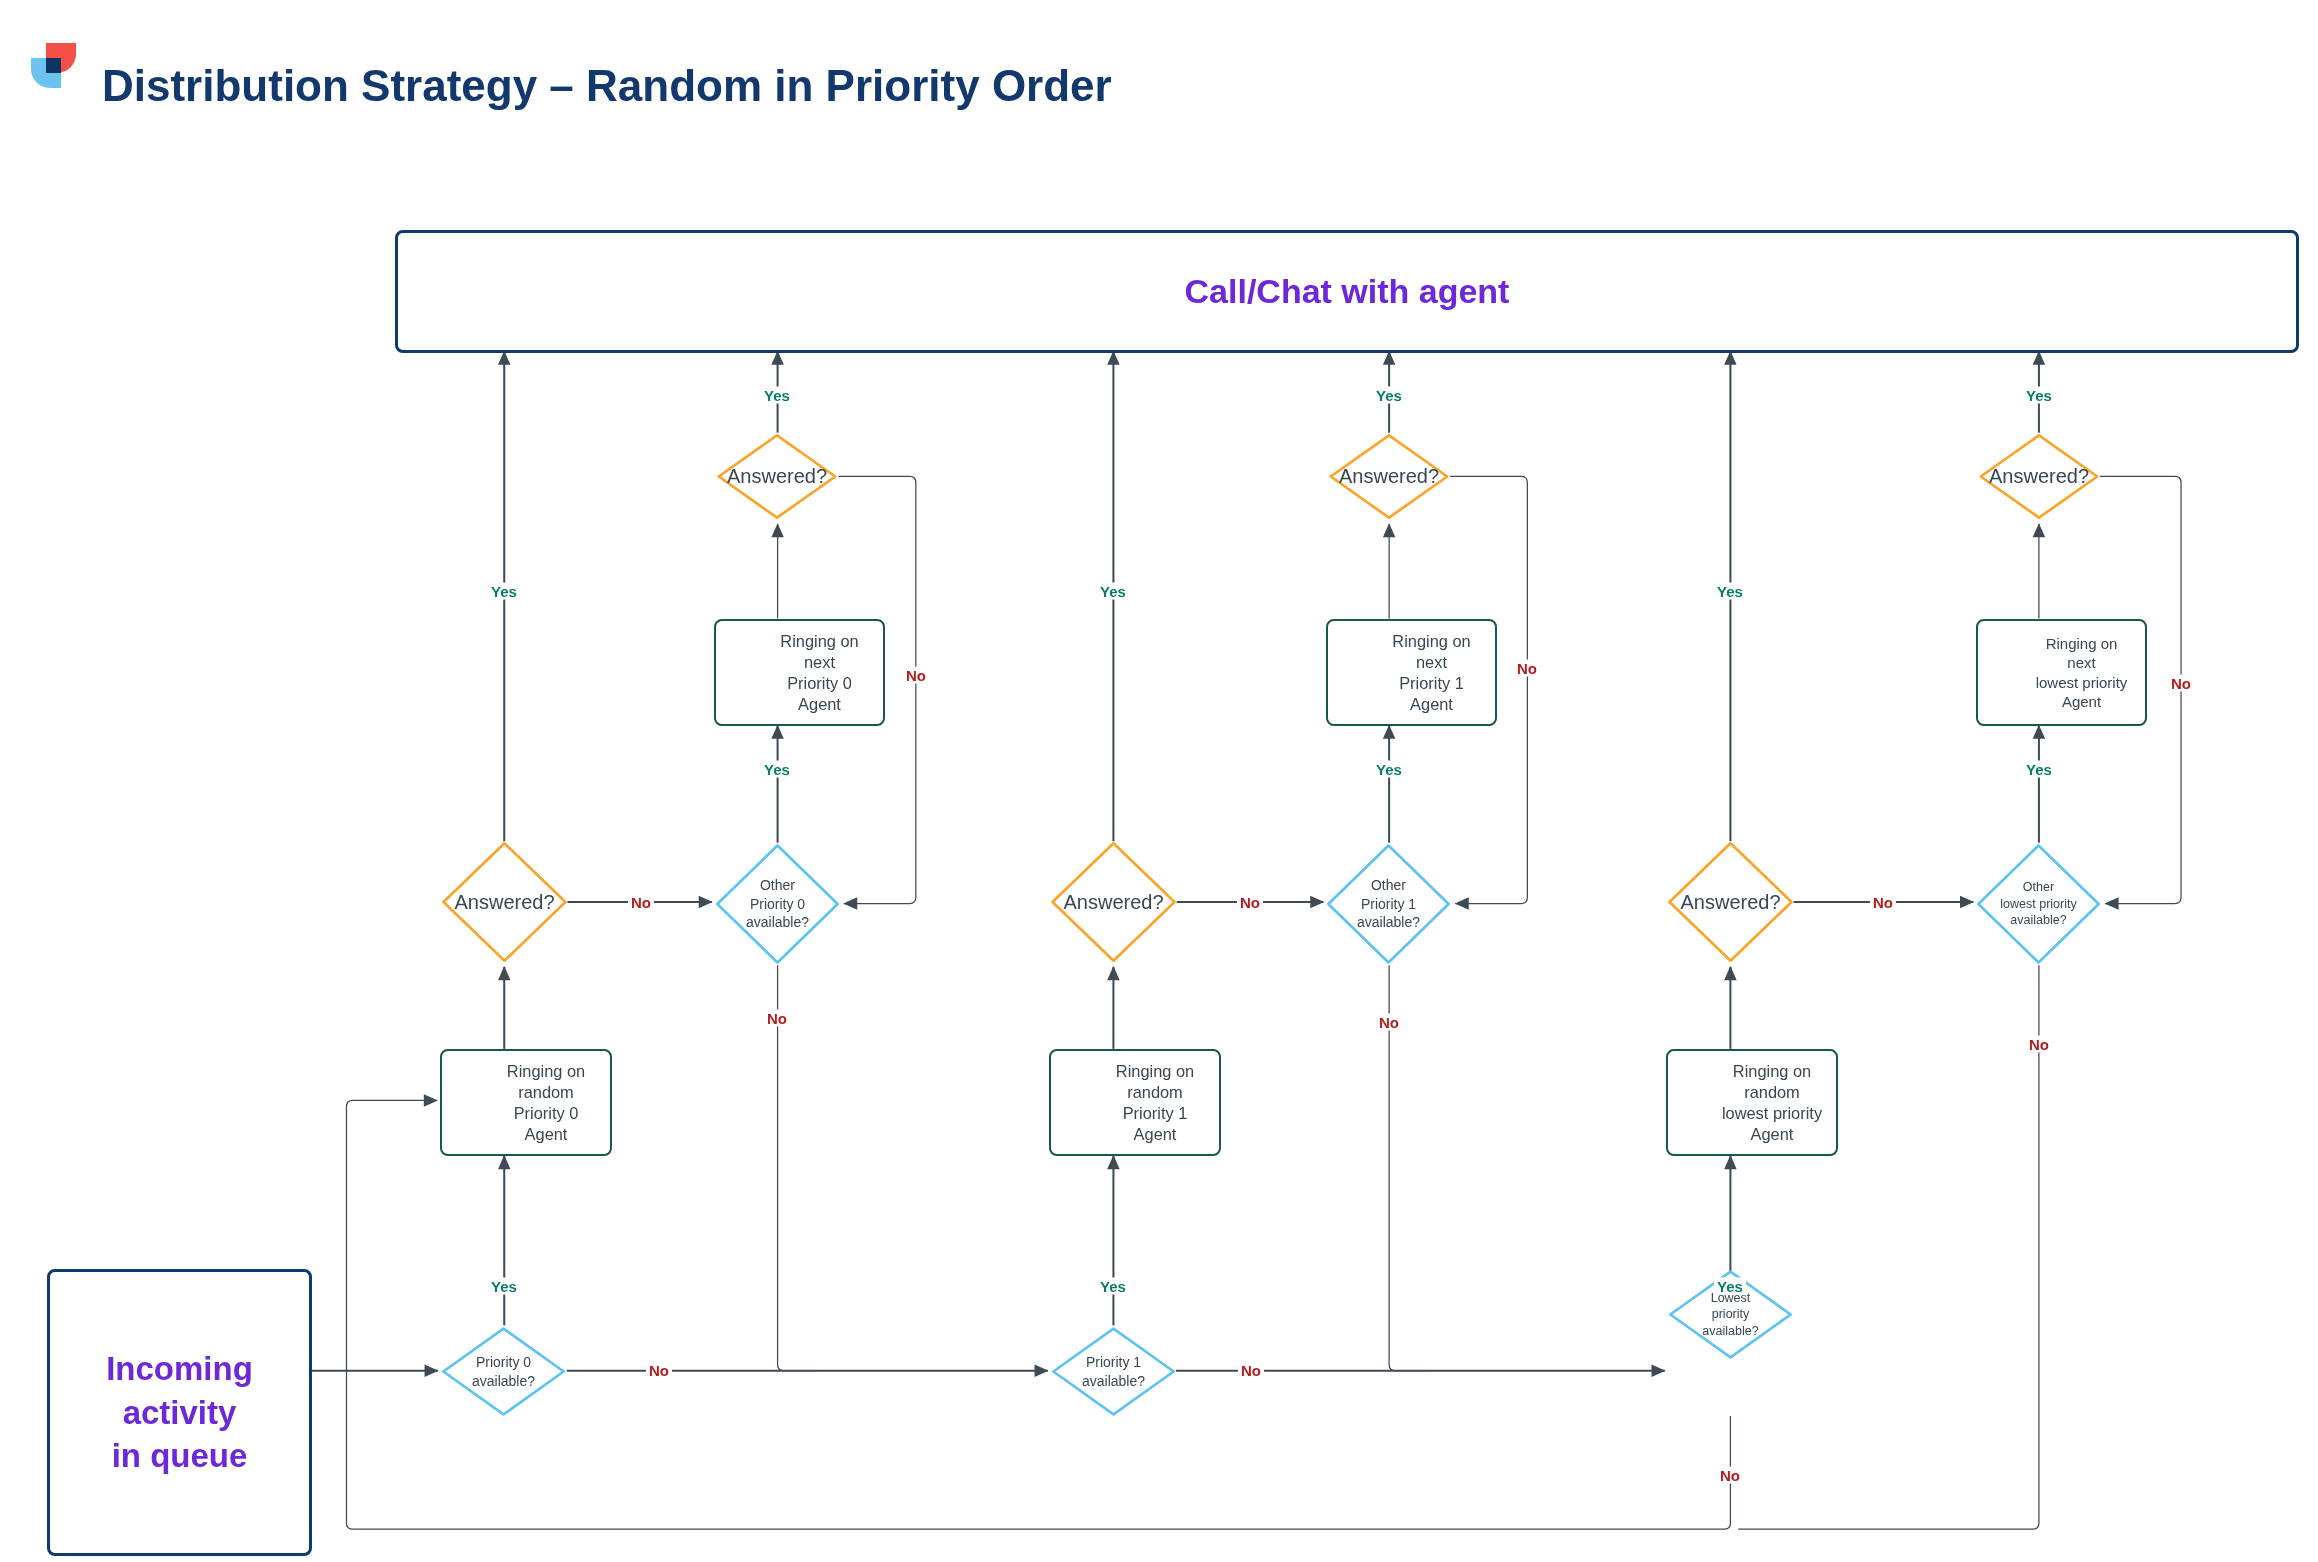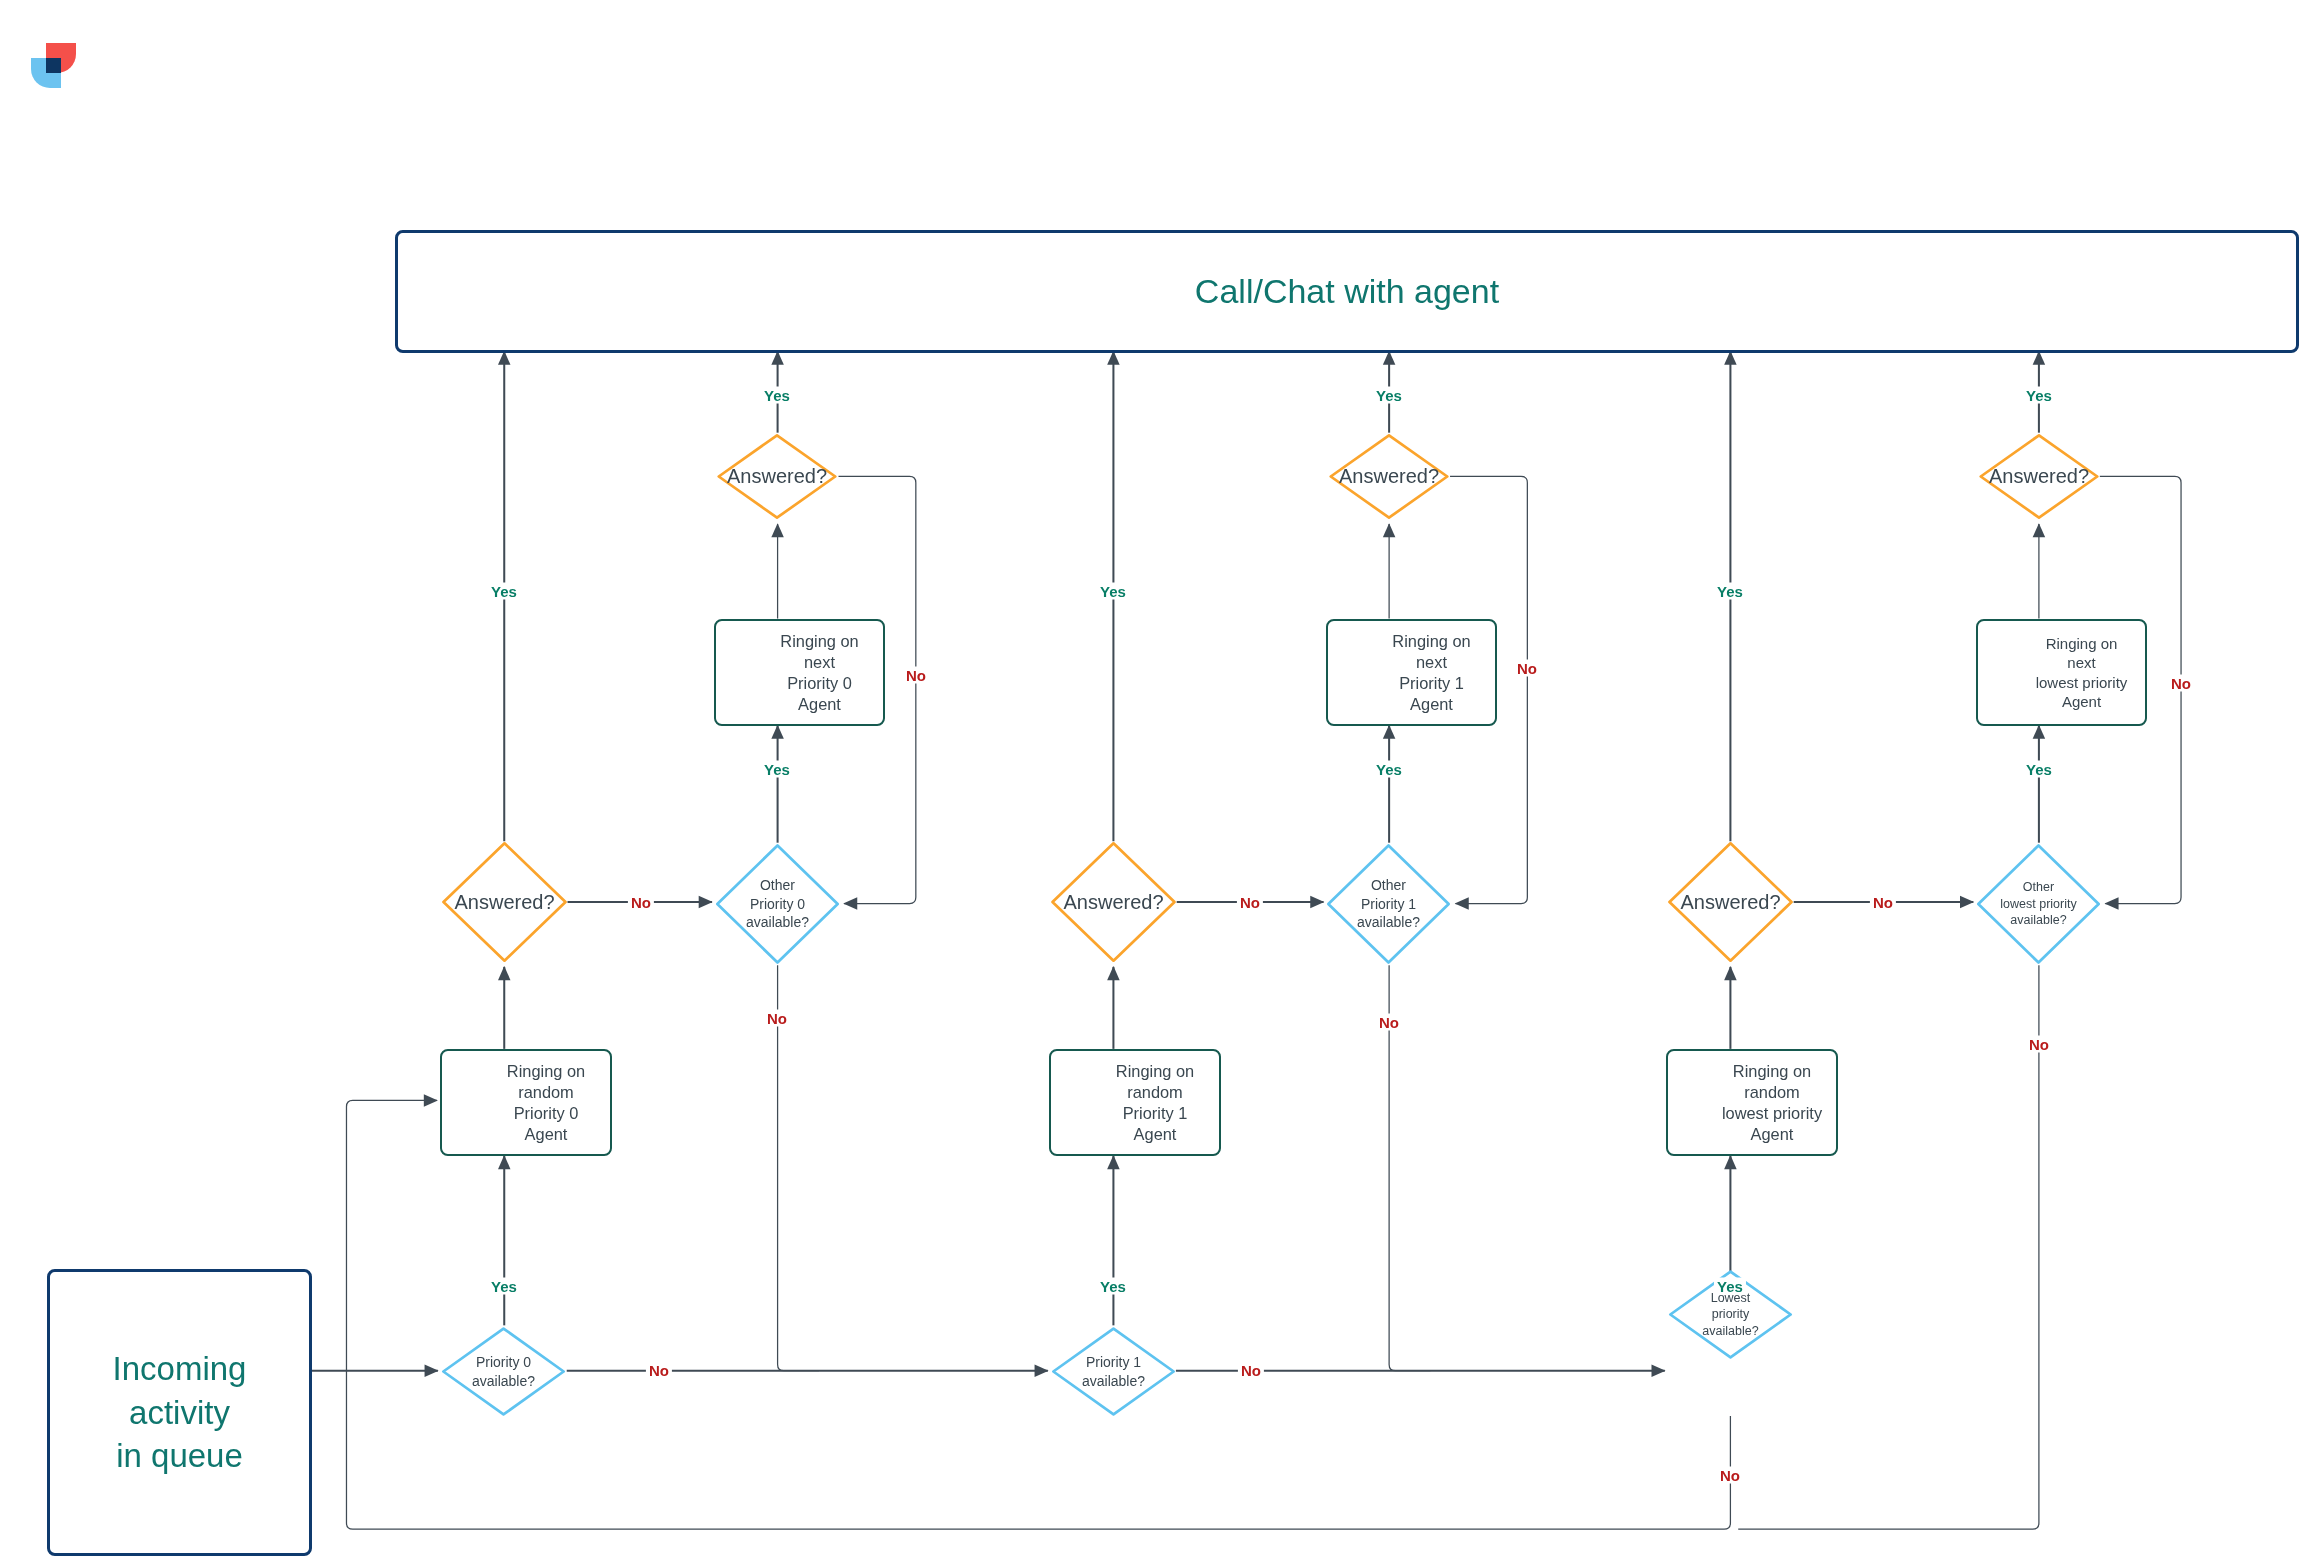--- a/index.html
+++ b/index.html
@@ -8,21 +8,21 @@
   svg.edges{position:absolute;left:0;top:0;z-index:1;}
   .edge{stroke:#3F4A54;fill:none;}
   .e{stroke-width:2.6px;}
   .t{stroke-width:1.6px;}
   .node{position:absolute;z-index:2;display:flex;align-items:center;justify-content:center;
         text-align:center;color:#3A4750;background:transparent;}
   .node .shape{position:absolute;inset:0;z-index:0;}
   .node .lbl{position:relative;z-index:1;white-space:pre-line;}
   .rect-node{background:#fff;border-radius:7.8px;}
   .teal-rect{border:2.7px solid #16594F;font-size:16.4px;line-height:1.28;padding-left:40px;}
-  .navy-rect{border:3.9px solid #0F3A6D;color:#0f766e;}
+  .navy-rect{border:3.9px solid #0F3A6D;color:#6d28d9;font-weight:bold;}
   .top-rect{font-size:34px;}
   .start-rect{font-size:33px;line-height:1.32;}
   .dia-lbl-lg{font-size:20px;}
   .dia-lbl-sm{font-size:14px;line-height:1.32;}
   .edge-label{position:absolute;z-index:3;transform:translate(-50%,-50%);
               background:#ffffff;padding:0 3.1px;font-weight:bold;font-size:15px;}
   .yes{color:#087E66;}
   .no{color:#b91c1c;}
   .title{position:absolute;left:102px;top:61px;font-size:44px;font-weight:bold;color:#12386D;z-index:3;}
   .logo{position:absolute;left:31px;top:43px;width:55px;height:55px;z-index:3;}
@@ -76,20 +76,21 @@
     <path class="edge t" d="M2688 610 L2784 610 Q2792 610 2792 618 L2792 1149 Q2792 1157 2784 1157 L2695 1157" marker-end="url(#arr)"></path>
     <path class="edge t" d="M2610 1236 L2610 1950 Q2610 1958 2602 1958 L2225 1958"></path>
     <path class="edge t" d="M2215 1813 L2215 1950 Q2215 1958 2207 1958 L451 1958 Q443 1958 443 1950 L443 1417 Q443 1409 451 1409 L559 1409" marker-end="url(#arr)"></path>
   </svg>
 
   <div class="logo">
     <div class="red"></div>
     <div class="blue"></div>
     <div class="navy"></div>
   </div>
+  <div class="title">Distribution Strategy – Random in Priority Order</div>
 
   <div class="node rect-node navy-rect top-rect" style="left:395px;top:230px;width:1898px;height:117px;">
     <span class="lbl">Call/Chat with agent</span>
   </div>
 
   <div class="node rect-node navy-rect start-rect" style="left:31px;top:1269px;width:259px;height:281px;margin-left:16px;">
     <span class="lbl">Incoming
 activity
 in queue</span>
   </div>

